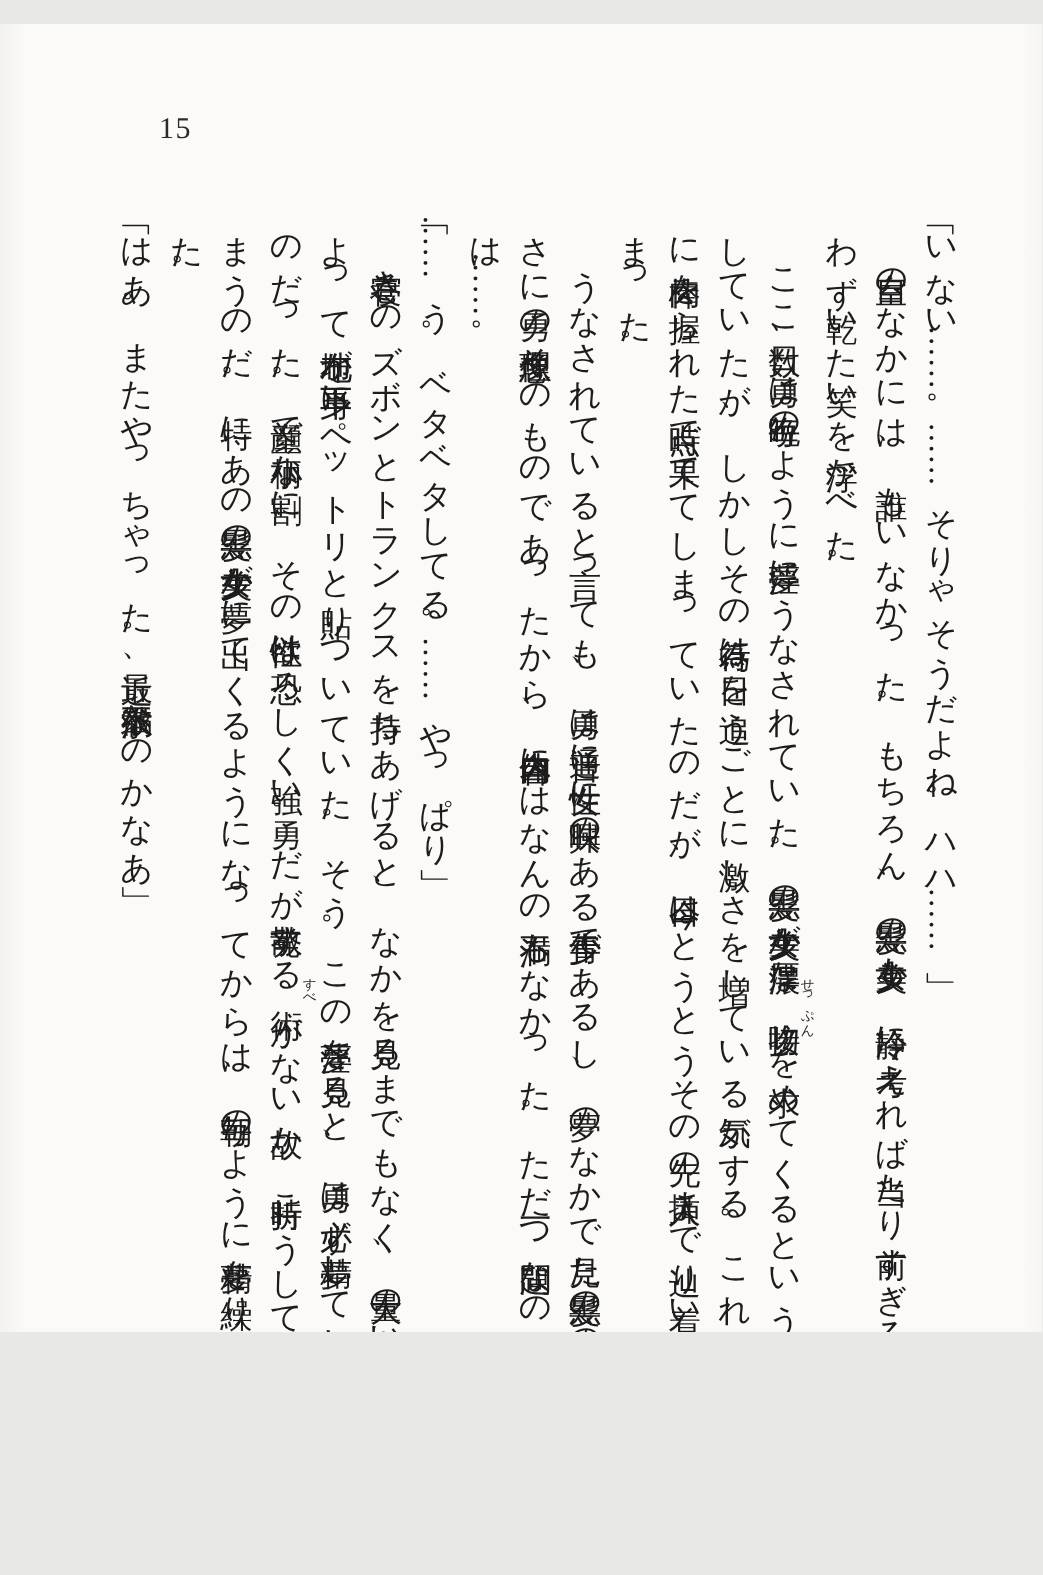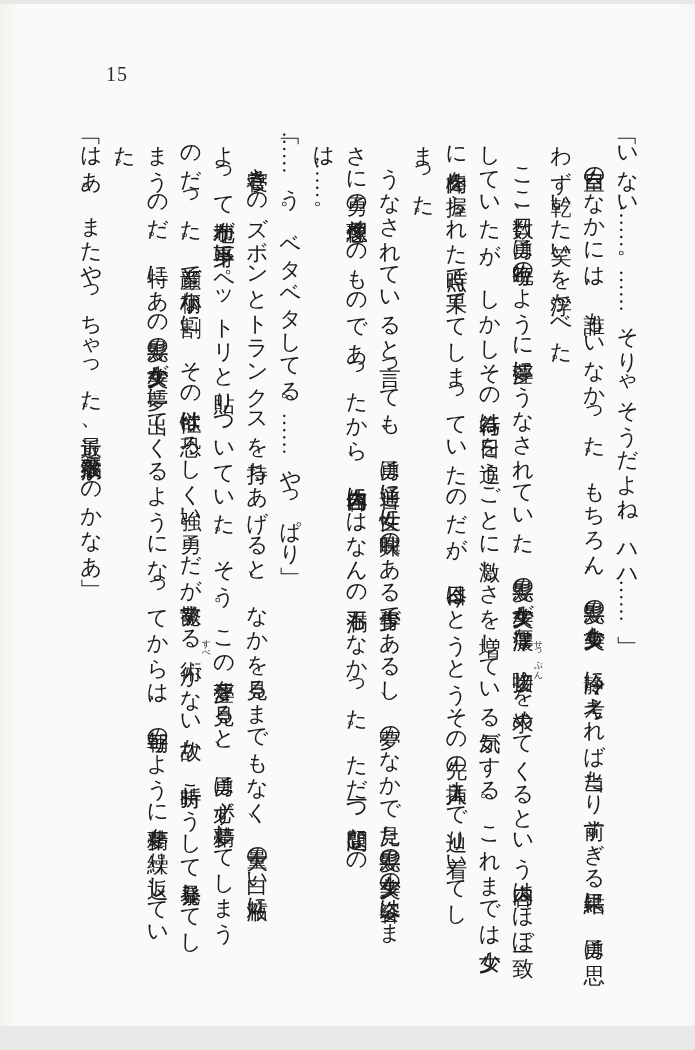--- a/index.html
+++ b/index.html
@@ -3,22 +3,22 @@
 <meta charset="utf-8">
 <style>
   html, body {
     margin: 0;
     padding: 0;
     background: #e8e8e6;
   }
   .page {
     position: relative;
     width: 695px;
-    height: 1022px;
-    margin: 4px auto;
+    height: 872px;
+    margin: 16px auto;
     background: linear-gradient(90deg, #f3f2ef 0%, #fbfaf8 2.5%, #fbfaf8 98%, #f6f5f2 100%);
     overflow: hidden;
     font-family: "Liberation Serif", "DejaVu Serif", serif;
   }
   .page-number {
     position: absolute;
     left: 106px;
     top: 59px;
     font-size: 20px;
     letter-spacing: 1px;

